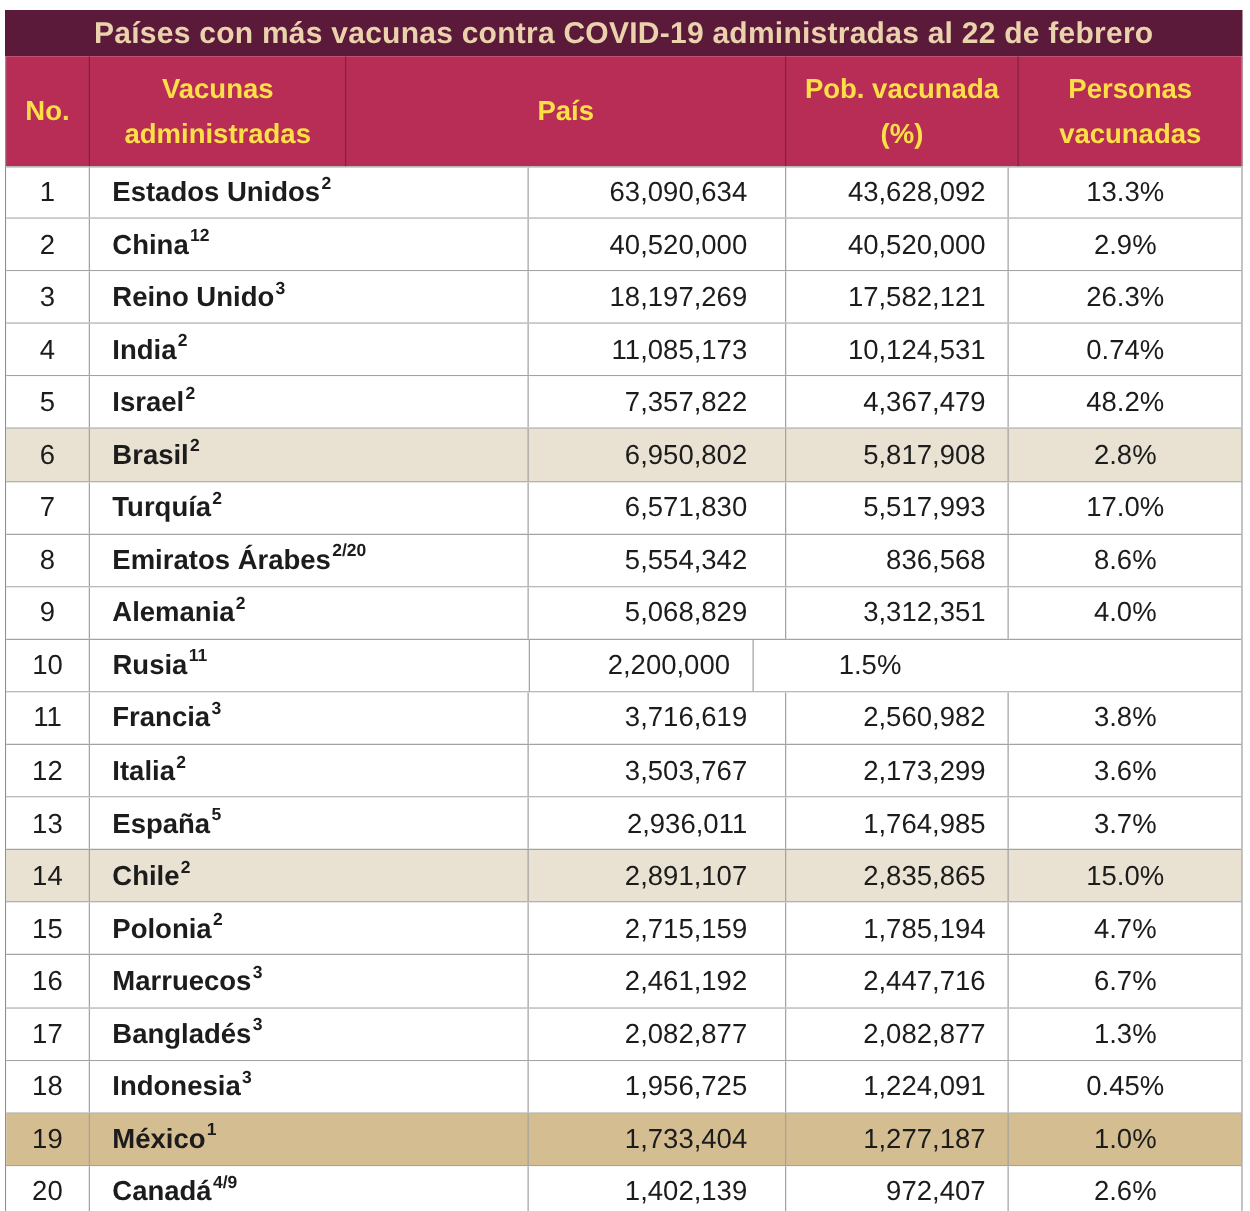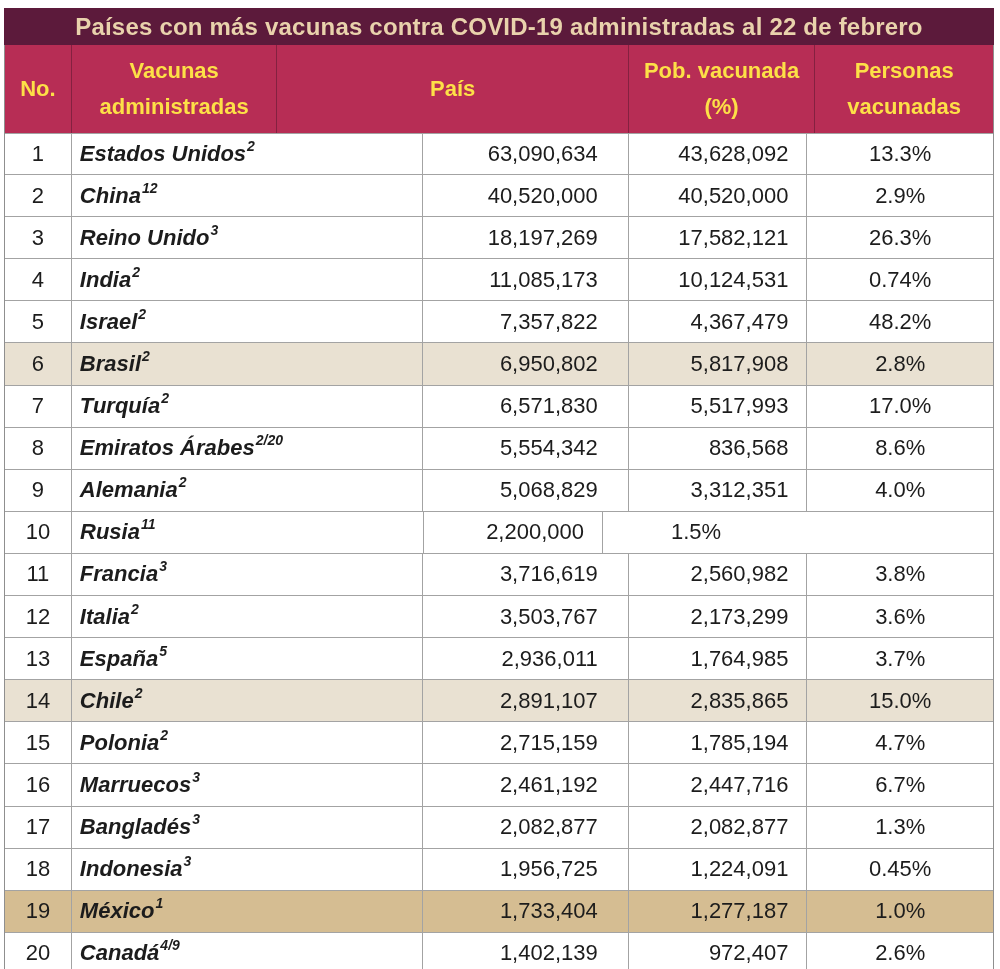--- a/index.html
+++ b/index.html
@@ -37,21 +37,21 @@
     border-bottom:1px solid #a3a3a3;font-size:22px;color:#1c1c1c;
   }
   .row:first-child{border-top:1px solid #a3a3a3;}
   .row.light{background:#E9E1D2;}
   .row.dark{background:#D5BD92;}
   .row > div{
     display:flex;align-items:center;box-sizing:border-box;
   }
   .row > div + div{border-left:1px solid #a3a3a3;}
   .col-no   {width:66px; justify-content:center;}
-  .col-country{width:352px;padding-left:8px;font-weight:bold;font-style:italic;}
+  .col-country{width:352px;padding-left:18px;font-weight:bold;}
   .col-admin{width:206px;justify-content:flex-end;padding-right:30px;}
   .col-vacc {width:179px;justify-content:flex-end;padding-right:18px;}
   .col-pct  {width:187px;justify-content:center;}
   .header-row .h-no{width:66px;}
   .header-row .h-country{width:352px;}
   .header-row .h-admin{width:206px;}
   .header-row .h-vacc{width:179px;}
   .header-row .h-pct{width:187px;}
   .sup{
     font-size:14px;font-weight:bold;position:relative;top:-8px;margin-left:1px;

